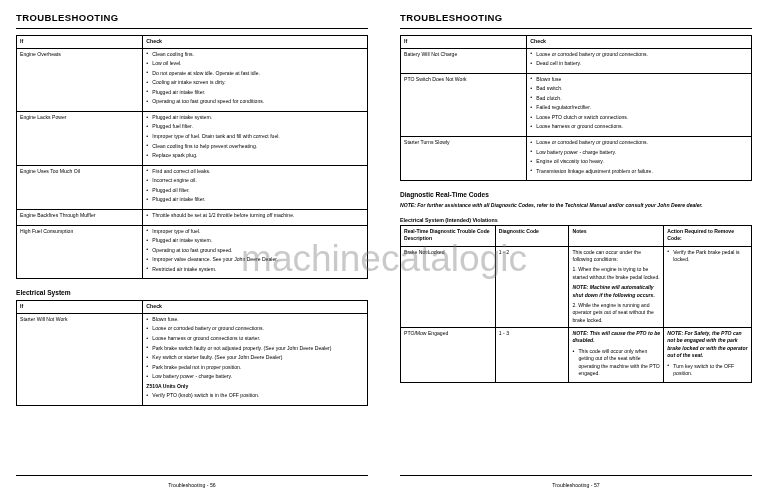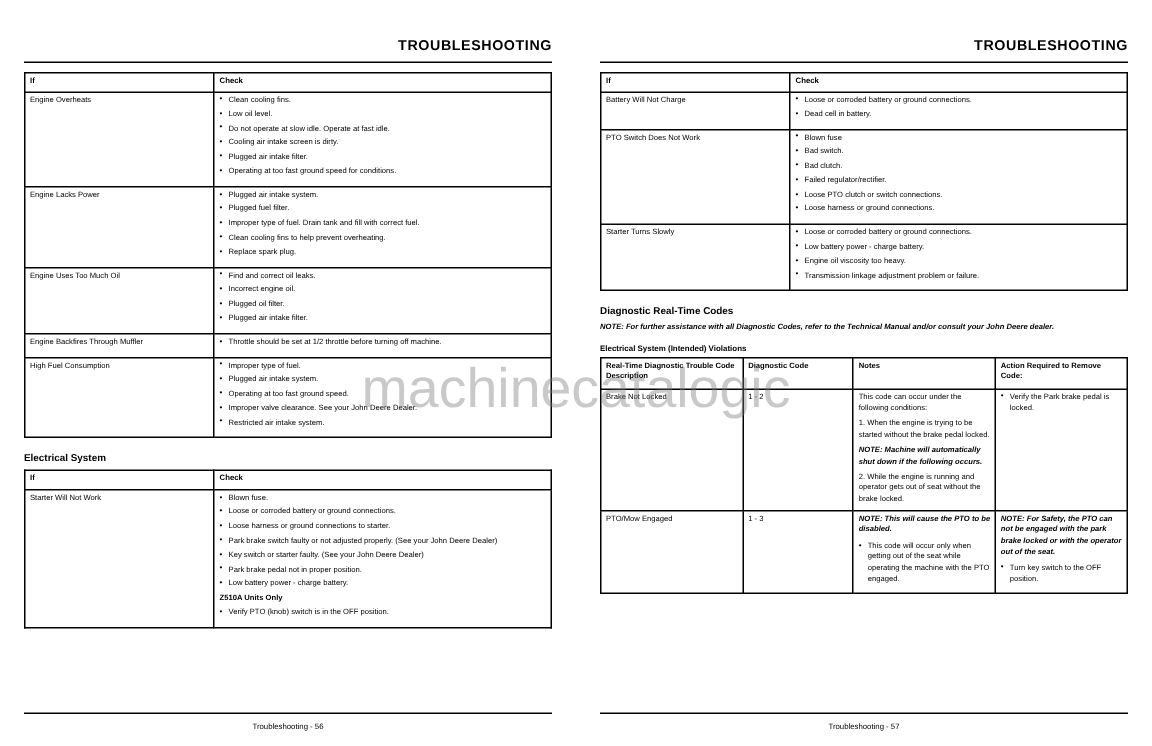--- a/index.html
+++ b/index.html
@@ -20,25 +20,25 @@
     top: 0;
     width: 384px;
     height: 497px;
     box-sizing: border-box;
     padding: 10px 16px 0 16px;
   }
   .page-left { left: 0; }
   .page-right { left: 384px; }
 
   .page-title {
-    text-align: right;
+    text-align: left;
     font-weight: bold;
     font-size: 9.5px;
     letter-spacing: 0.4px;
-    margin: 15px 0 5px 0;
+    margin: 2px 0 5px 0;
   }
   .title-rule {
     border: 0;
     border-top: 1.2px solid #000;
     margin: 0 0 6px 0;
   }
 
   table.tbl {
     width: 100%;
     border-collapse: collapse;

